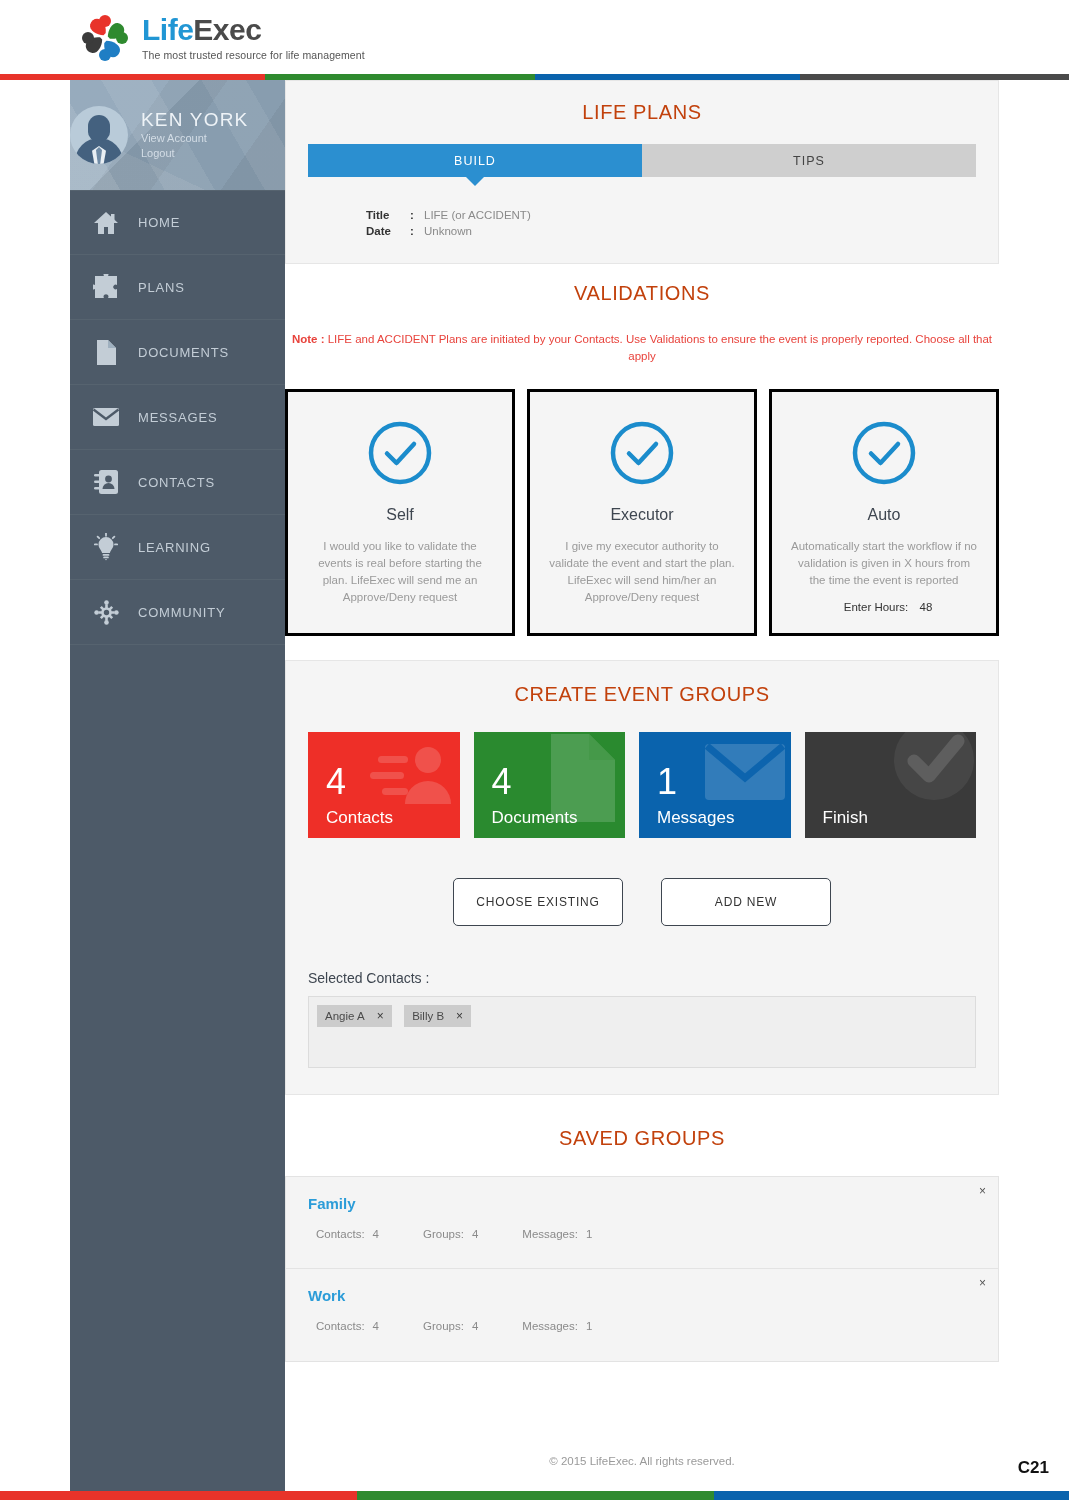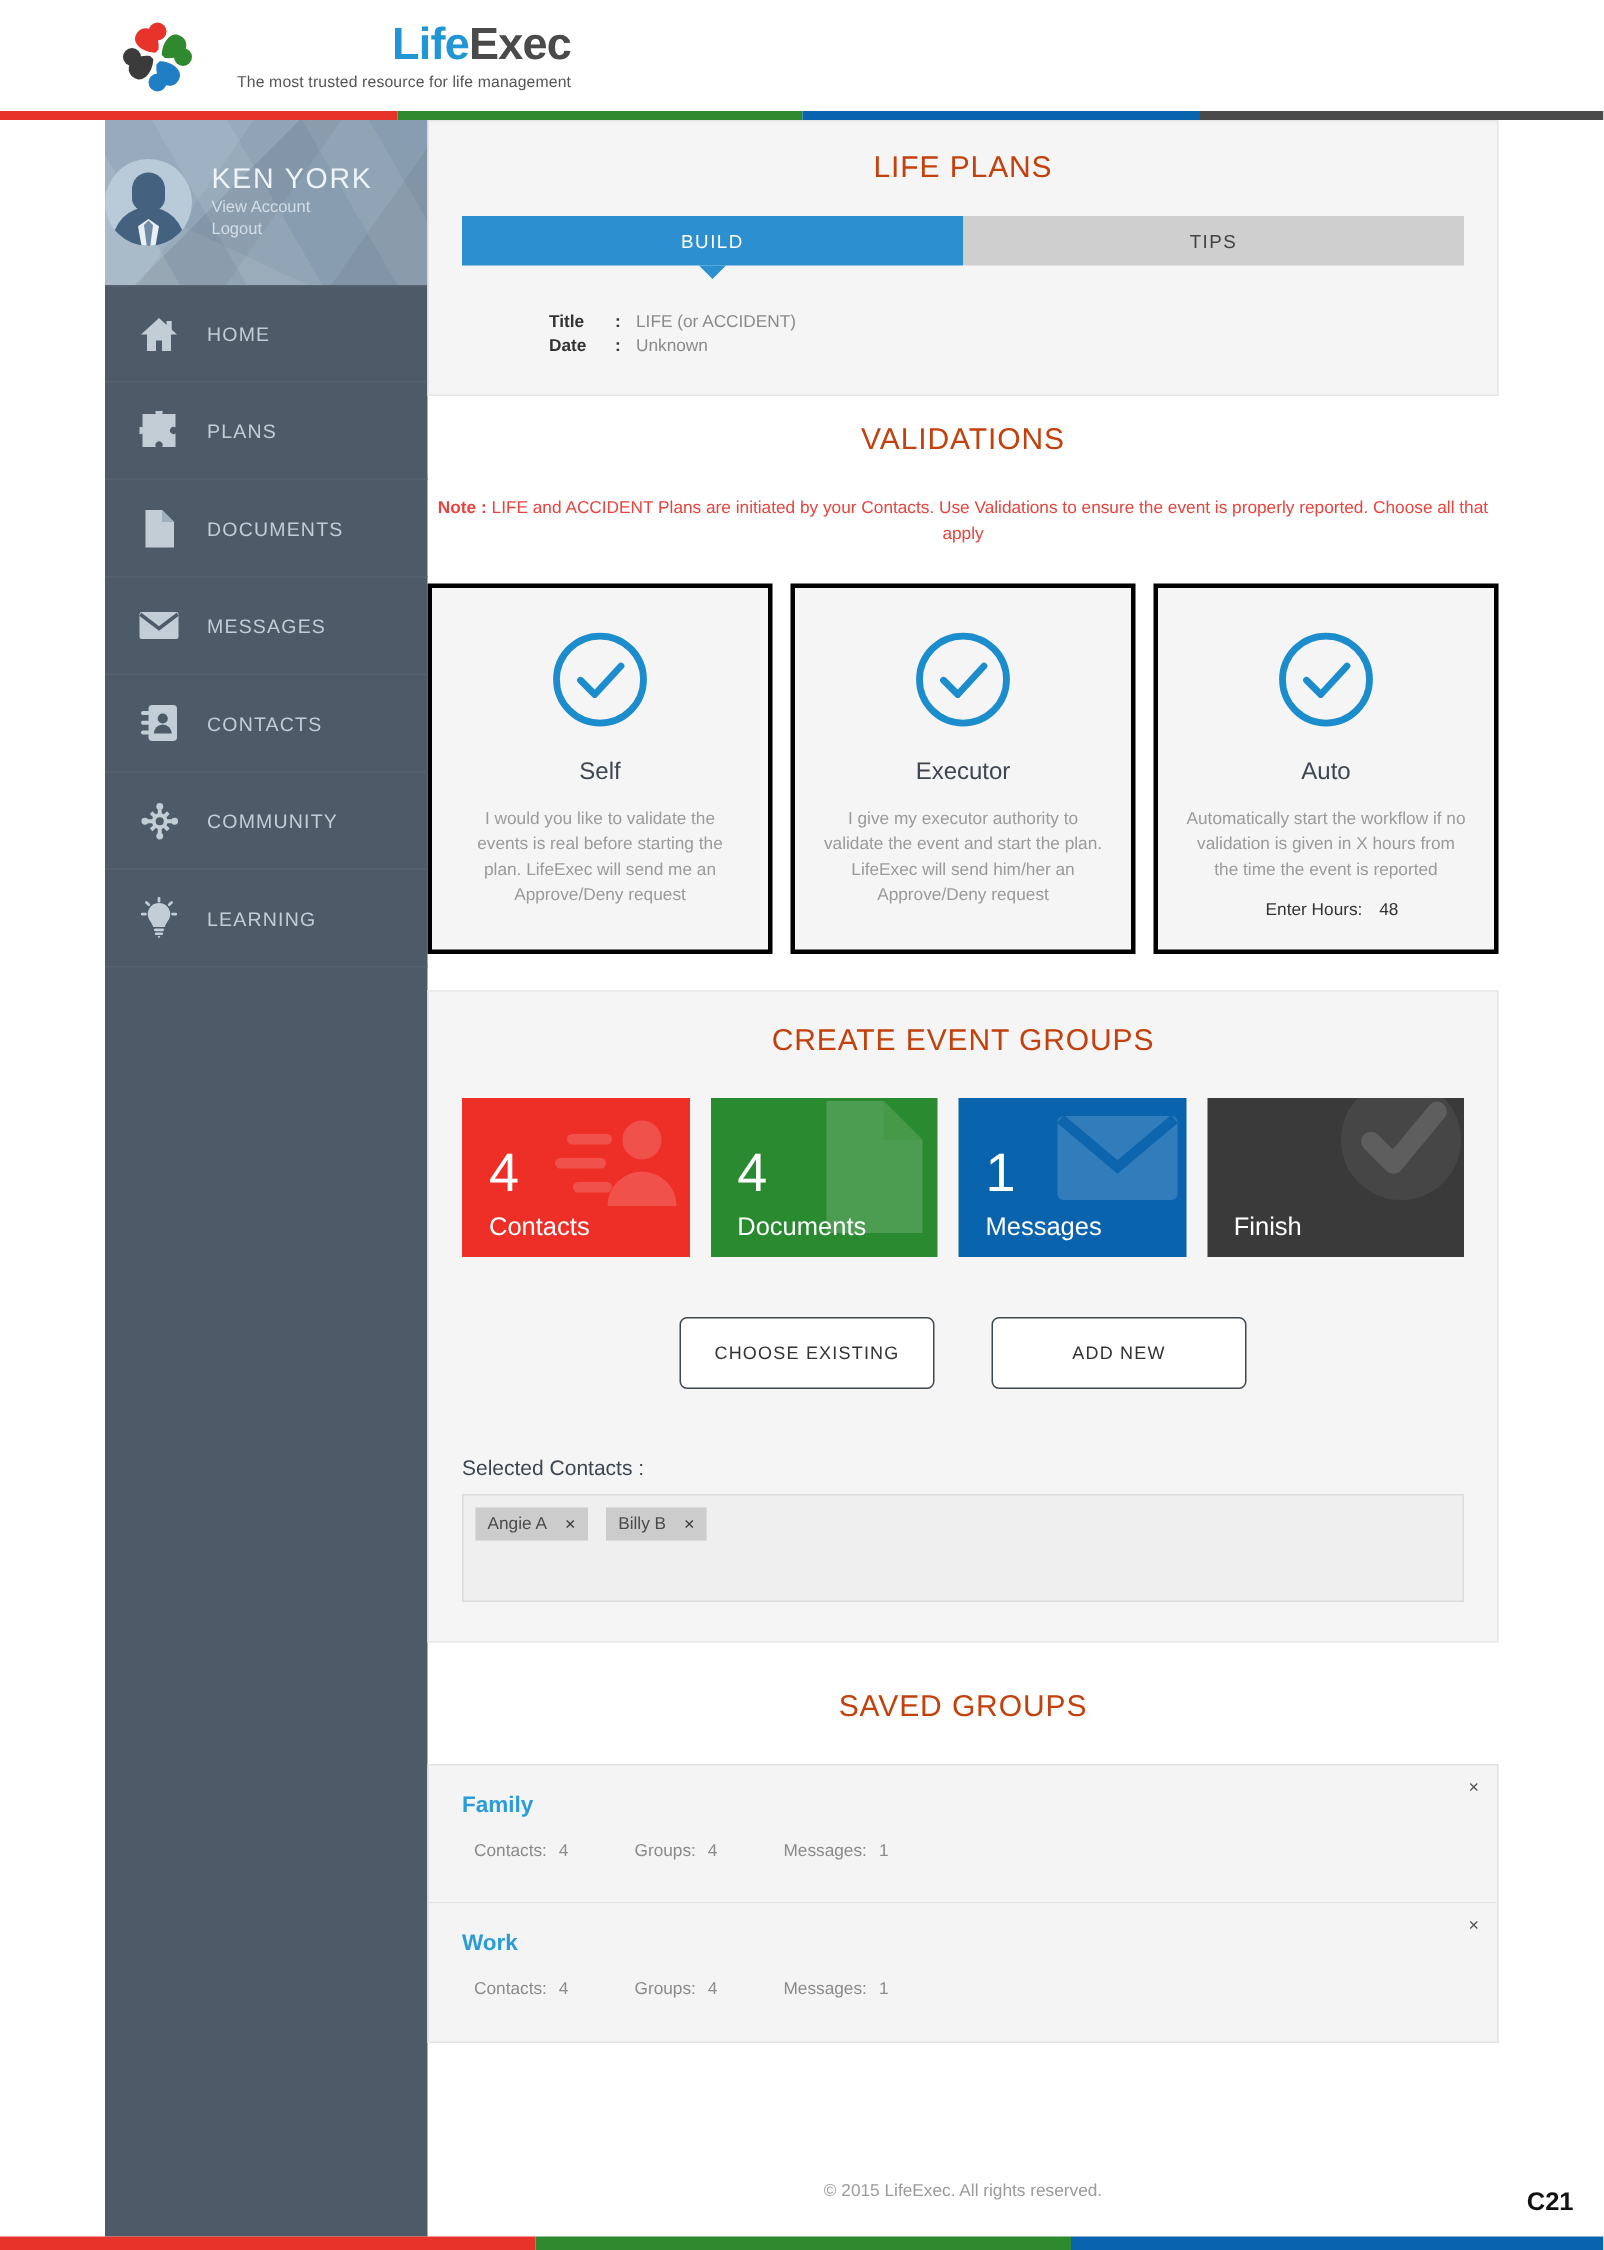--- a/index.html
+++ b/index.html
@@ -11,21 +11,21 @@
   }
   #root { position: relative; width: 1069px; height: 1500px; background:#fff; }
 
   
   .header {
     position: absolute; left:0; top:0; width:1069px; height:74px;
     background:#fff;
   }
   .logo-wrap { position:absolute; left:76px; top:9px; display:flex; align-items:center; }
   .logo-mark { width:58px; height:58px; position:relative; }
-  .brand { margin-left:24px;text-align:right; }
+  .brand { margin-left:8px; }
   .brand-title { font-size:30px; font-weight:bold; line-height:30px; letter-spacing:-0.5px; }
   .brand-title .life { color:#2196d4; }
   .brand-title .exec { color:#4a4a4a; }
   .brand-sub { font-size:10.5px; color:#555; margin-top:4px; letter-spacing:0.1px; }
 
   
   .colorbar { position:absolute; left:0; width:1069px; height:6px; display:flex; }
   .colorbar .seg-red   { background:#e8332a; }
   .colorbar .seg-green { background:#2f8a2f; }
   .colorbar .seg-blue  { background:#0a63ad; }
@@ -266,49 +266,49 @@
             <rect x="1" y="18" width="6" height="2.6" rx="1.3"></rect>
             <circle cx="15.5" cy="10" r="3.4" fill="#4d5a68"></circle>
             <path d="M9.5 20 a6 6 0 0 1 12 0 Z" fill="#4d5a68"></path>
           </svg>
         </span>
         <span>CONTACTS</span>
       </div>
 
       <div class="nav-item">
         <span class="nav-icon">
-          <svg width="27" height="27" viewBox="0 0 27 27" fill="none" stroke="#c3cdd6" stroke-width="2.6">
-            <path d="M13.5 5.5 L13.5 21.5 M5.5 13.5 L21.5 13.5 M7.8 7.8 L19.2 19.2 M19.2 7.8 L7.8 19.2"></path>
-            <circle cx="13.5" cy="13.5" r="4" fill="#4d5a68"></circle>
-            <circle cx="13.5" cy="3.6" r="2.3" fill="#c3cdd6" stroke="none"></circle>
-            <circle cx="13.5" cy="23.4" r="2.3" fill="#c3cdd6" stroke="none"></circle>
-            <circle cx="3.6" cy="13.5" r="2.3" fill="#c3cdd6" stroke="none"></circle>
-            <circle cx="23.4" cy="13.5" r="2.3" fill="#c3cdd6" stroke="none"></circle>
-          </svg>
-        </span>
-        <span>COMMUNITY</span>
-      </div>
-
-      <div class="nav-item">
-        <span class="nav-icon">
           <svg width="24" height="28" viewBox="0 0 24 28" fill="#c3cdd6">
             <path d="M12 4 a7.5 7.5 0 0 1 7.5 7.5 c0 3.6 -3 5.6 -3.6 8.5 h-7.8 c-0.6 -2.9 -3.6 -4.9 -3.6 -8.5 A7.5 7.5 0 0 1 12 4 Z"></path>
             <rect x="8.6" y="21" width="6.8" height="1.8" rx="0.9"></rect>
             <rect x="9.2" y="23.6" width="5.6" height="1.7" rx="0.85"></rect>
             <path d="M11.1 26 h1.8 l-0.9 1.6 Z"></path>
             <g stroke="#c3cdd6" stroke-width="1.8" stroke-linecap="round">
               <path d="M12 0.6 v2.2"></path>
               <path d="M3.6 3.6 l1.6 1.6"></path>
               <path d="M20.4 3.6 l-1.6 1.6"></path>
               <path d="M0.8 11.4 h2.2"></path>
               <path d="M23.2 11.4 h-2.2"></path>
             </g>
           </svg>
         </span>
         <span>LEARNING</span>
+      </div>
+
+      <div class="nav-item">
+        <span class="nav-icon">
+          <svg width="27" height="27" viewBox="0 0 27 27" fill="none" stroke="#c3cdd6" stroke-width="2.6">
+            <path d="M13.5 5.5 L13.5 21.5 M5.5 13.5 L21.5 13.5 M7.8 7.8 L19.2 19.2 M19.2 7.8 L7.8 19.2"></path>
+            <circle cx="13.5" cy="13.5" r="4" fill="#4d5a68"></circle>
+            <circle cx="13.5" cy="3.6" r="2.3" fill="#c3cdd6" stroke="none"></circle>
+            <circle cx="13.5" cy="23.4" r="2.3" fill="#c3cdd6" stroke="none"></circle>
+            <circle cx="3.6" cy="13.5" r="2.3" fill="#c3cdd6" stroke="none"></circle>
+            <circle cx="23.4" cy="13.5" r="2.3" fill="#c3cdd6" stroke="none"></circle>
+          </svg>
+        </span>
+        <span>COMMUNITY</span>
       </div>
 
     </div>
   </div>
 
   <div class="main">
 
     <div class="panel lifeplans">
       <div class="section-title">LIFE PLANS</div>
       <div class="tabs">

